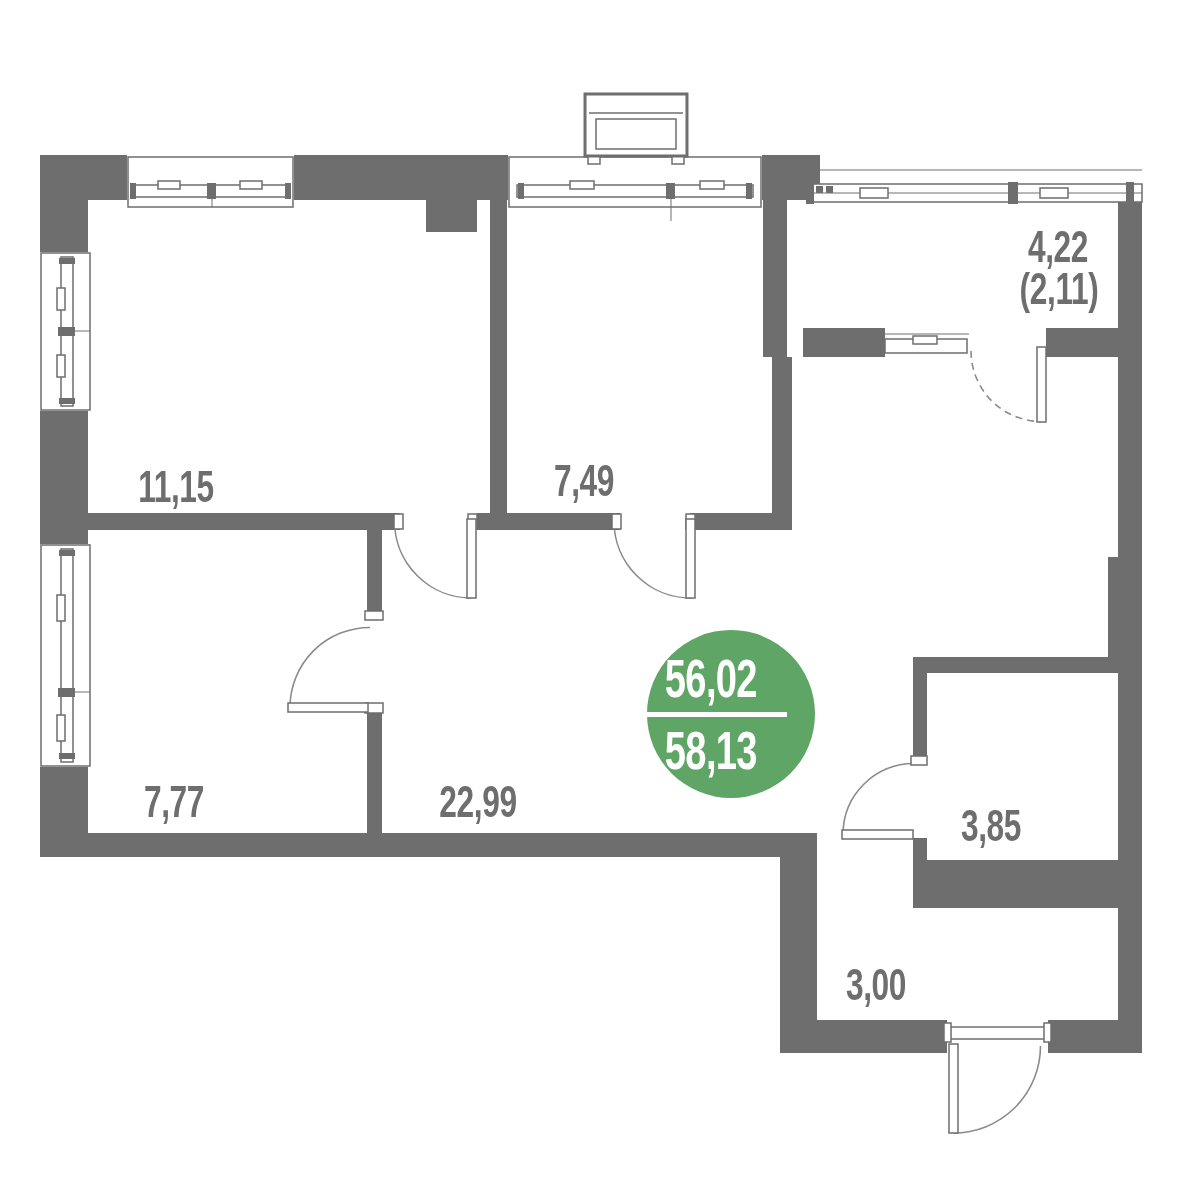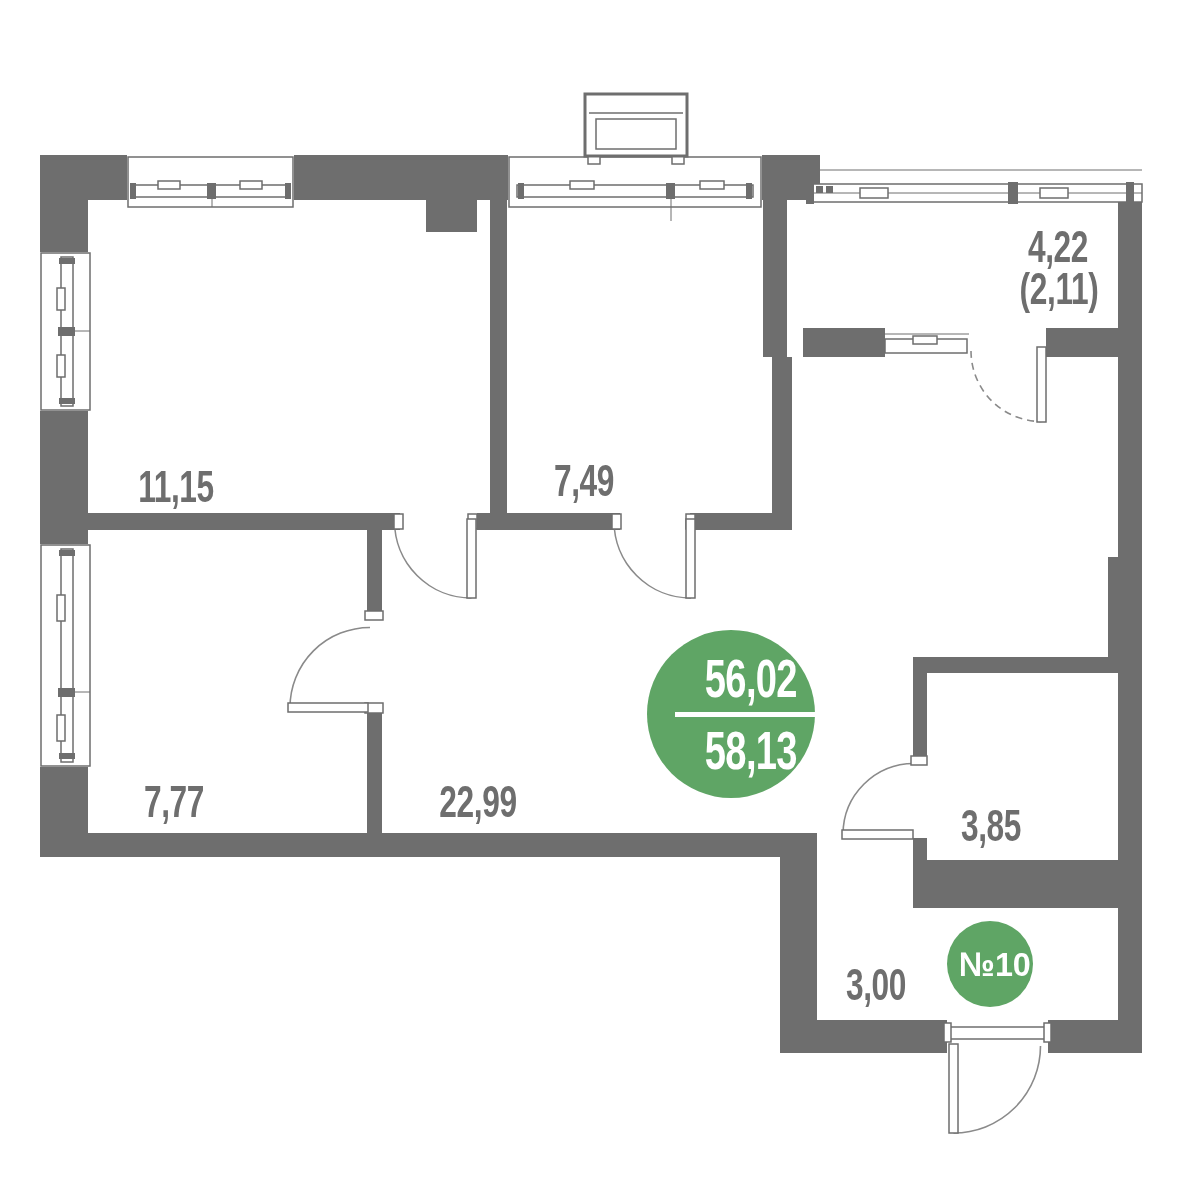--- a/index.html
+++ b/index.html
@@ -12,21 +12,21 @@
   .lnt{stroke:var(--wall,#6e6e6e);stroke-width:1;fill:none;}
   .fillw{fill:#fff;stroke:var(--wall,#6e6e6e);stroke-width:1.5;}
   .fillg{fill:var(--wall,#6e6e6e);stroke:none;}
   .arc{stroke:#8a8a8a;stroke-width:1.6;fill:none;}
   .dash{stroke-dasharray:7 5;}
   .box{fill:#fff;stroke:var(--wall,#6e6e6e);stroke-width:3;}
   .rl{position:absolute;color:var(--label,#6e6e6e);font-weight:bold;font-size:44px;
       line-height:1;white-space:nowrap;transform:translate(-50%,-50%) scaleX(0.72);
       letter-spacing:-0.5px;}
   .badge{position:absolute;border-radius:50%;background:var(--accent,#5fa565);
-         display:flex;flex-direction:column;align-items:flex-end;justify-content:center;}
+         display:flex;flex-direction:column;align-items:flex-start;justify-content:center;}
   #area-badge{left:647px;top:630px;width:168px;height:168px;gap:7px;}
   #area-badge .num{color:#fff;font-weight:bold;font-size:53px;line-height:1;
       transform:scaleX(0.72);letter-spacing:-1px;}
   #area-badge .div{width:140px;height:5px;background:#fff;}
   #unit-badge{left:947px;top:921px;width:86px;height:86px;}
   #unit-badge .num{color:#fff;font-weight:bold;font-size:34px;line-height:1;transform:scaleX(0.95);}
 </style>
 </head>
 <body>
 
@@ -183,17 +183,14 @@
   <div class="rl" style="left:876px;top:985px">3,00</div>
   <div class="rl" style="left:1058px;top:247px">4,22</div>
   <div class="rl" style="left:1059px;top:289px">(2,11)</div>
 
   <div class="badge" id="area-badge">
     <div class="num">56,02</div>
     <div class="div"></div>
     <div class="num">58,13</div>
   </div>
 
-  <div class="badge" id="unit-badge">
-    <div class="num">№10</div>
-  </div>
 
 </div>
 
 </body></html>

